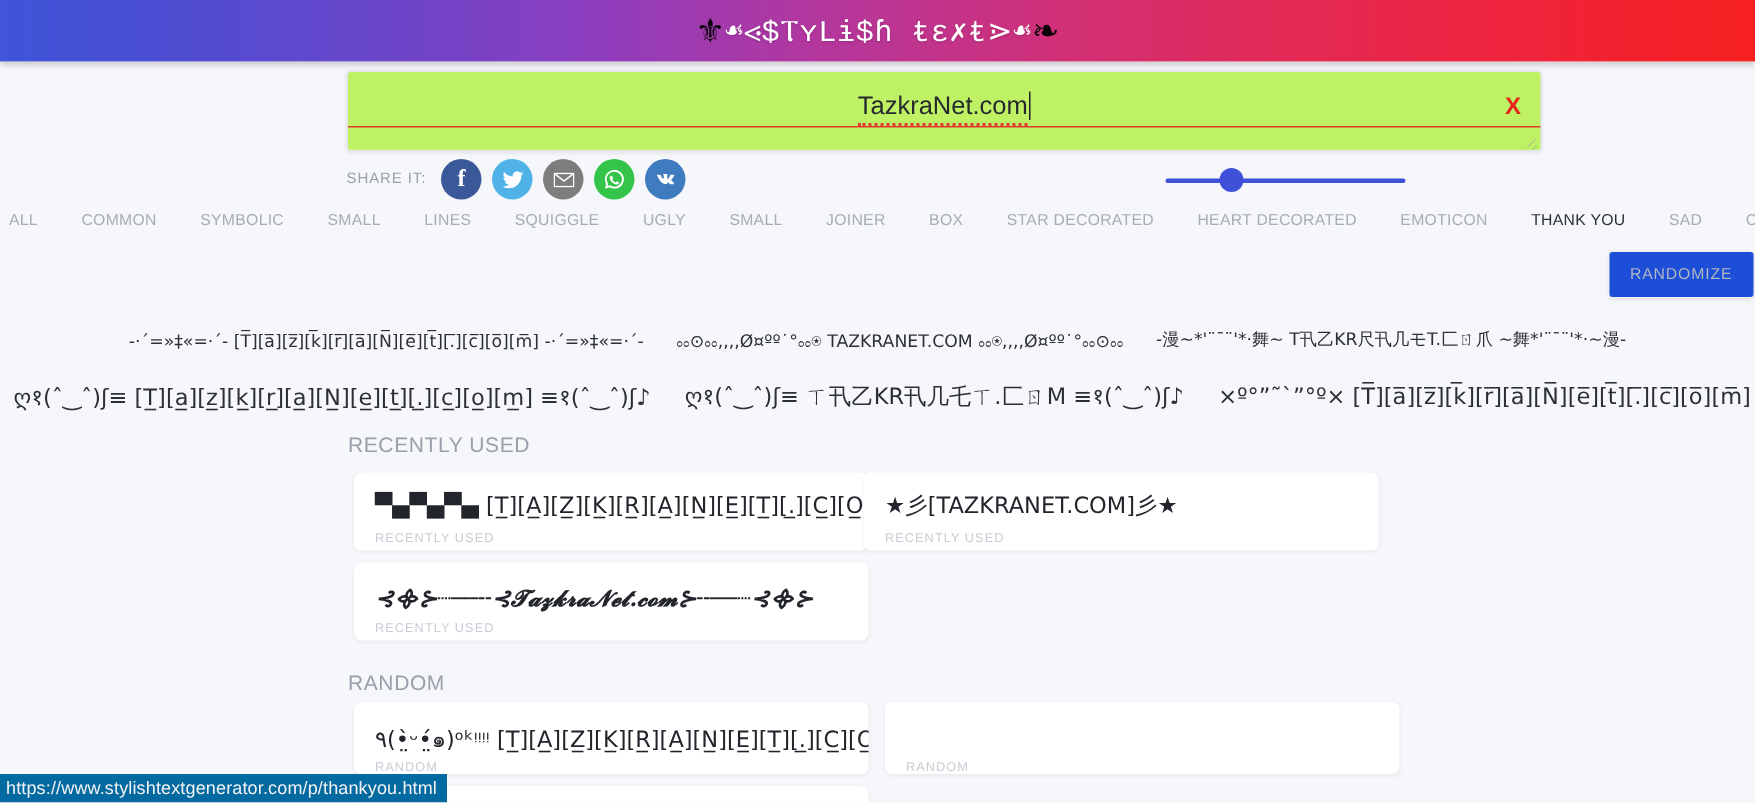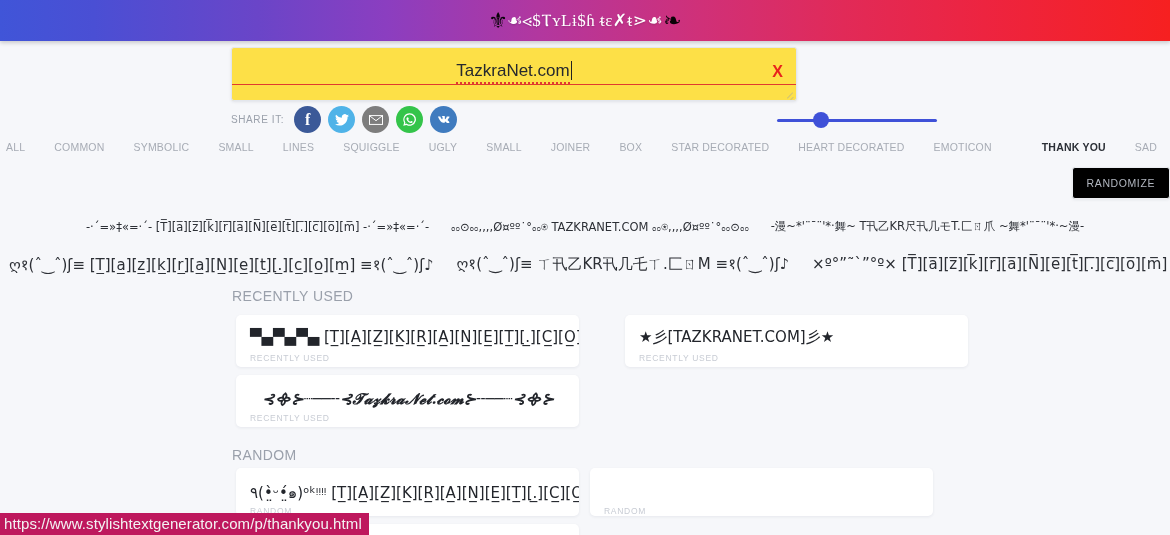--- a/index.html
+++ b/index.html
@@ -20,33 +20,33 @@
     width: 1170px;
     background: linear-gradient(90deg,
         #4055d8 0%, #4a4fd4 8%, #6a45c8 22%, #8b3ec0 33%,
         #b2379f 46%, #d03078 60%, #e12a58 72%, #ed2440 84%, #f62020 100%);
     display: flex; align-items: center; justify-content: center;
     position: relative;
     box-shadow: 0 2px 4px rgba(0,0,0,0.18);
   }
   .logo-text {
     color: #ffffff;
-    font-size: 17px;
+    font-size: 20px;
     letter-spacing: 0.5px;
     white-space: nowrap;
-    font-family: Liberation Serif, serif;
+    font-family: Liberation Mono, monospace;
     text-shadow: 0 1px 2px rgba(0,0,0,0.18);
   }
   .logo-orn { font-size: 22px; opacity: .95; }
 
   
   .input-wrap {
     position: absolute; left: 231px; top: 47px;
-    width: 566px; height: 54px;
-    background: #fde047;
+    width: 797px; height: 54px;
+    background: #bef264;
     border: 1px solid #e3e6ec;
     border-radius: 3px;
     box-shadow: 0 1px 3px rgba(30,40,70,0.10);
   }
   .input-text {
     position: absolute; left: 0; right: 0; top: 13px;
     text-align: center;
     font-size: 17px;
     color: #26292e;
     font-family: "Liberation Sans", sans-serif;
@@ -124,26 +124,26 @@
     position: absolute; left: 6px; top: 141px;
     width: 1060px;
     display: flex; align-items: center; gap: 29px;
     white-space: nowrap;
   }
   .cat {
     font-size: 10.5px; letter-spacing: .2px;
     color: #a7acb5; cursor: pointer;
     font-family: "Liberation Sans", sans-serif;
   }
-  .cat.active { color: #2b2f36; font-weight: bold; margin-left: 21px; }
+  .cat.active { color: #2b2f36; font-weight: normal; }
 
   
   .randomize {
     position: absolute; right: 0px; top: 167px;
-    background: #000000;
+    background: #1d4ed8;
     border: 1px solid #eceef2;
     border-radius: 3px;
     padding: 9px 14px;
     font-size: 10.5px; letter-spacing: .6px;
     color: #b2b7c0; cursor: pointer;
     box-shadow: 0 1px 3px rgba(30,40,70,0.08);
   }
 
   
   .deco-line {
@@ -178,36 +178,36 @@
     font-family: "DejaVu Sans", sans-serif;
   }
   .card-tag {
     position: absolute; left: 14px; top: 38px;
     font-size: 8.5px; letter-spacing: .7px; color: #c8ccd4;
     font-family: "Liberation Sans", sans-serif;
   }
 
   
   .c-r1 { left: 236px; top: 315px; width: 343px; height: 52px; }
-  .c-r2 { left: 625px; top: 315px; width: 343px; height: 52px; }
+  .c-r2 { left: 576px; top: 315px; width: 343px; height: 52px; }
   .c-r3 { left: 236px; top: 375px; width: 343px; height: 52px; }
   .c-x1 { left: 236px; top: 468px; width: 343px; height: 48px; }
   .c-x2 { left: 590px; top: 468px; width: 343px; height: 48px; }
   .c-x3 { left: 236px; top: 524px; width: 343px; height: 48px; }
 
   .serif-it {
     font-family: "DejaVu Serif", serif;
-    font-style: italic; font-weight: bold; margin-left: 12px;
+    font-style: italic; font-weight: bold;
   }
 
   
   .status-bar {
     position: absolute; left: 0; bottom: 0;
-    background: #be185d; color: #f3f3f3;
-    font-size: 15px;
+    background: #0369a1; color: #f3f3f3;
+    font-size: 12px;
     padding: 2px 7px 3px 4px;
     font-family: "Liberation Sans", sans-serif;
     white-space: nowrap;
     letter-spacing: .1px;
   }
 </style>
 </head>
 <body>
 
 <div id="page">

